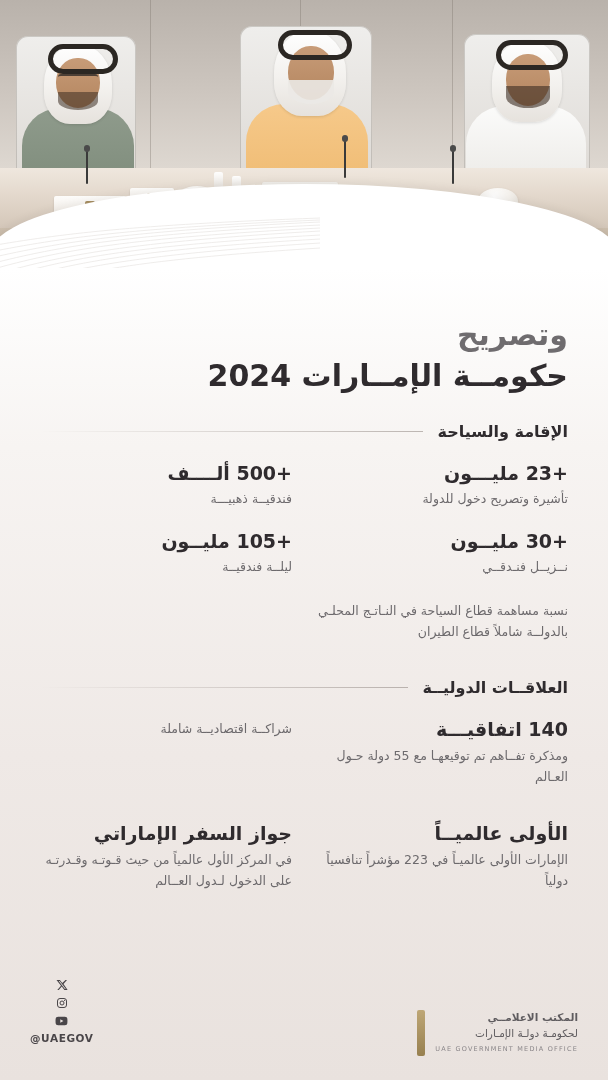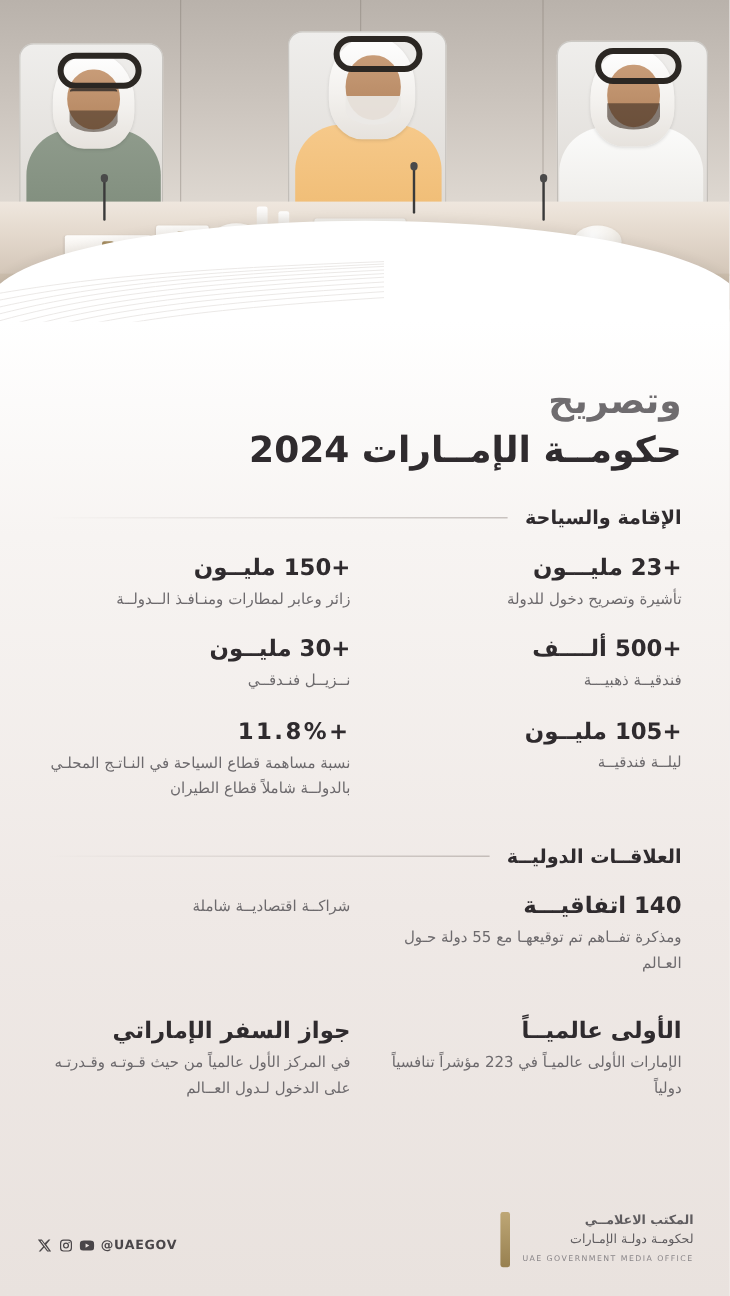--- a/index.html
+++ b/index.html
@@ -146,21 +146,21 @@
   .logo{
     position:absolute;right:30px;bottom:24px;text-align:right;display:flex;align-items:flex-start;gap:10px;
   }
   .logo-mark{
     width:8px;height:46px;background:linear-gradient(180deg,#b9a06a,#8e7540);border-radius:2px;opacity:.9;
   }
   .logo-ar1{font-size:10.5px;color:#5f5c5f;letter-spacing:2px;line-height:1.5;font-weight:bold;}
   .logo-ar2{font-size:10.5px;color:#5f5c5f;letter-spacing:2px;line-height:1.5;font-weight:normal;}
   .logo-en{font-size:6.5px;color:#8a8689;letter-spacing:1.2px;margin-top:3px;}
   .social{
-    position:absolute;left:30px;bottom:36px;display:flex;align-items:center;gap:5px;direction:ltr;
+    position:absolute;left:30px;bottom:36px;display:flex;align-items:center;gap:5px;direction:ltr;flex-direction:column;
   }
   .social .ic{
     width:13px;height:13px;color:#4a4649;display:inline-flex;align-items:center;justify-content:center;
   }
   .handle{font-size:10.5px;color:#4a4649;letter-spacing:.6px;font-weight:bold;}
 </style>
 </head>
 <body>
 
 <div class="photo">
@@ -247,40 +247,35 @@
   <div class="section-head">
     <div class="section-title">الإقامة والسياحة</div>
     <div class="rule"></div>
   </div>
 
   <div class="grid">
     <div class="cell right-col">
       <div class="stat-num">+23 مليـــون</div>
       <div class="stat-desc">تأشيرة وتصريح دخول للدولة</div>
     </div>
-    <div class="cell">
-      <div class="stat-num">+150 مليــون</div>
-      <div class="stat-desc">زائر وعابر لمطارات ومنـافـذ الــدولــة</div>
-    </div>
 
     <div class="cell right-col">
       <div class="stat-num">+500 ألــــف</div>
       <div class="stat-desc">فندقيــة ذهبيـــة</div>
     </div>
     <div class="cell">
       <div class="stat-num">+30 مليــون</div>
       <div class="stat-desc">نــزيــل فنـدقــي</div>
     </div>
 
     <div class="cell right-col">
       <div class="stat-num">+105 مليــون</div>
       <div class="stat-desc">ليلــة فندقيــة</div>
     </div>
     <div class="cell tall">
-      <div class="stat-num">+11.8%</div>
       <div class="stat-desc">نسبة مساهمة قطاع السياحة في النـاتـج المحلـي بالدولــة شاملاً قطاع الطيران</div>
     </div>
   </div>
 
   <div class="section-head">
     <div class="section-title">العلاقــات الدوليــة</div>
     <div class="rule"></div>
   </div>
 
   <div class="grid">

